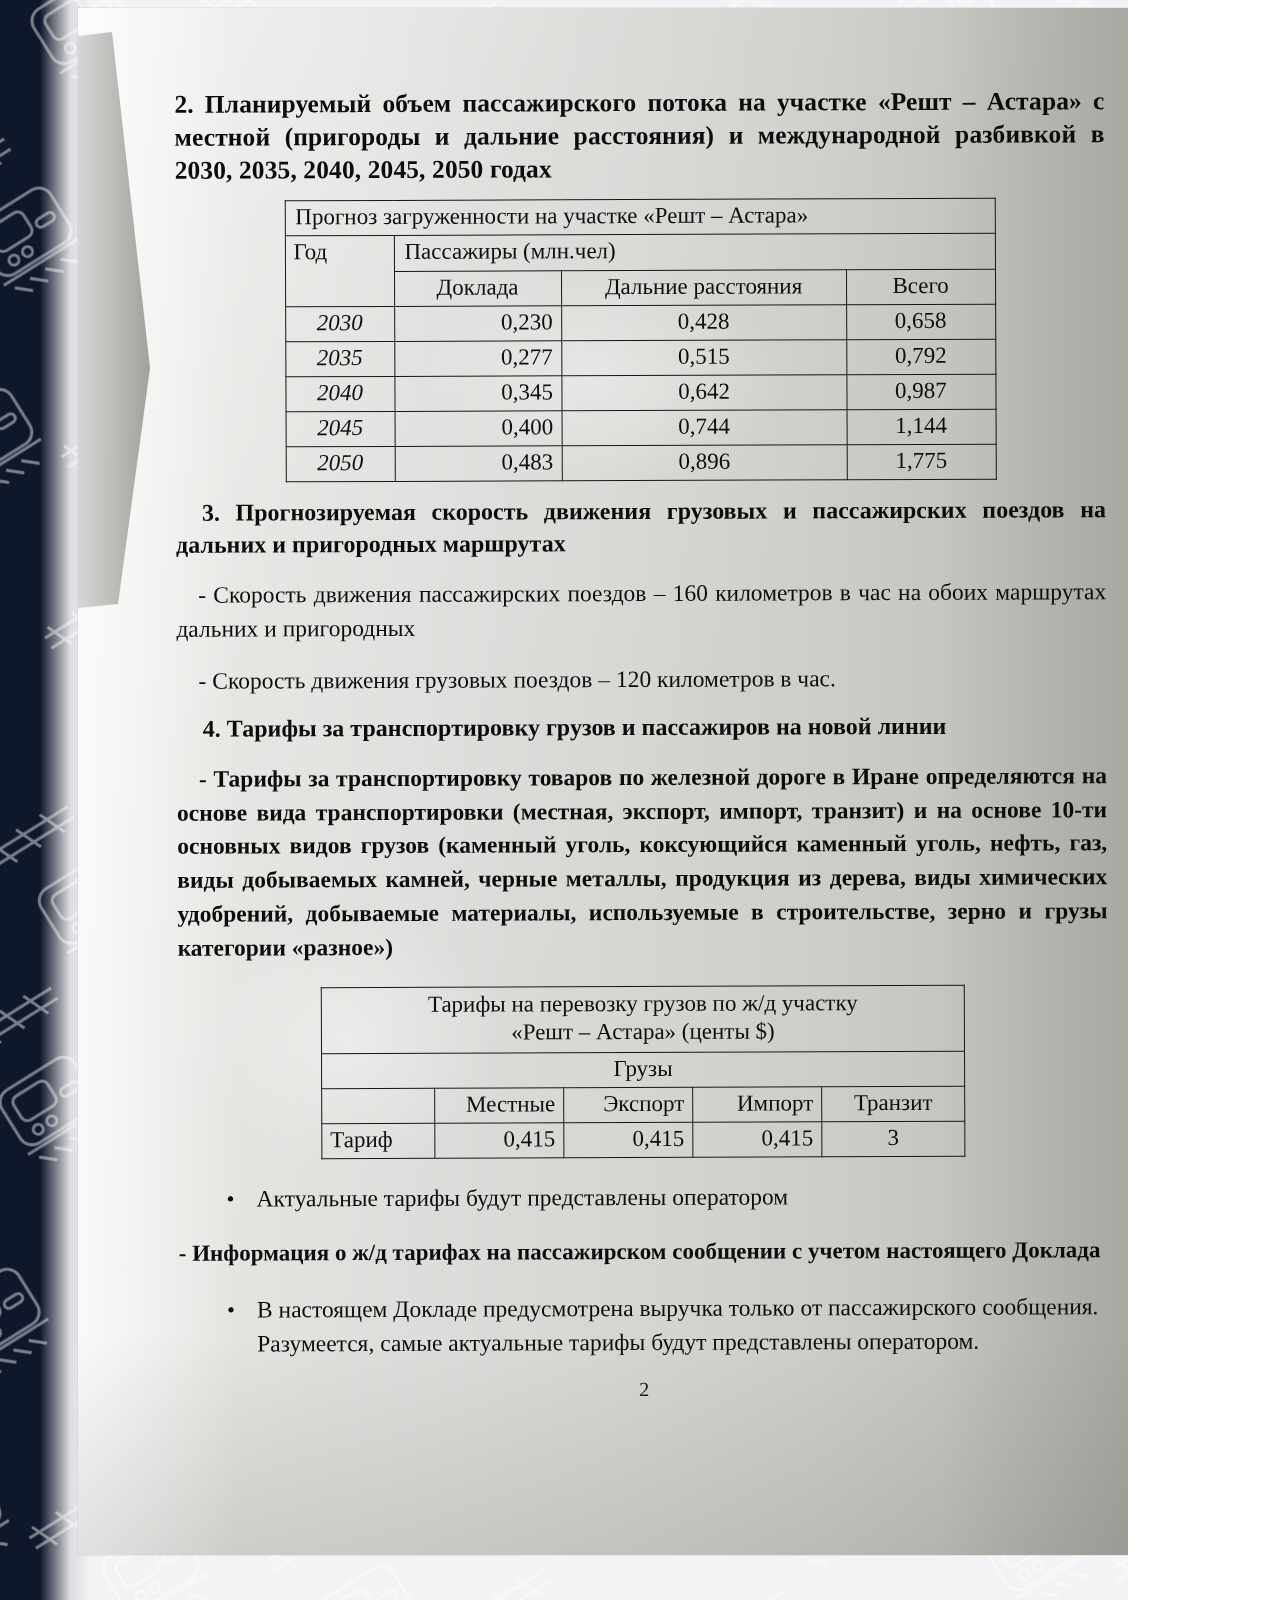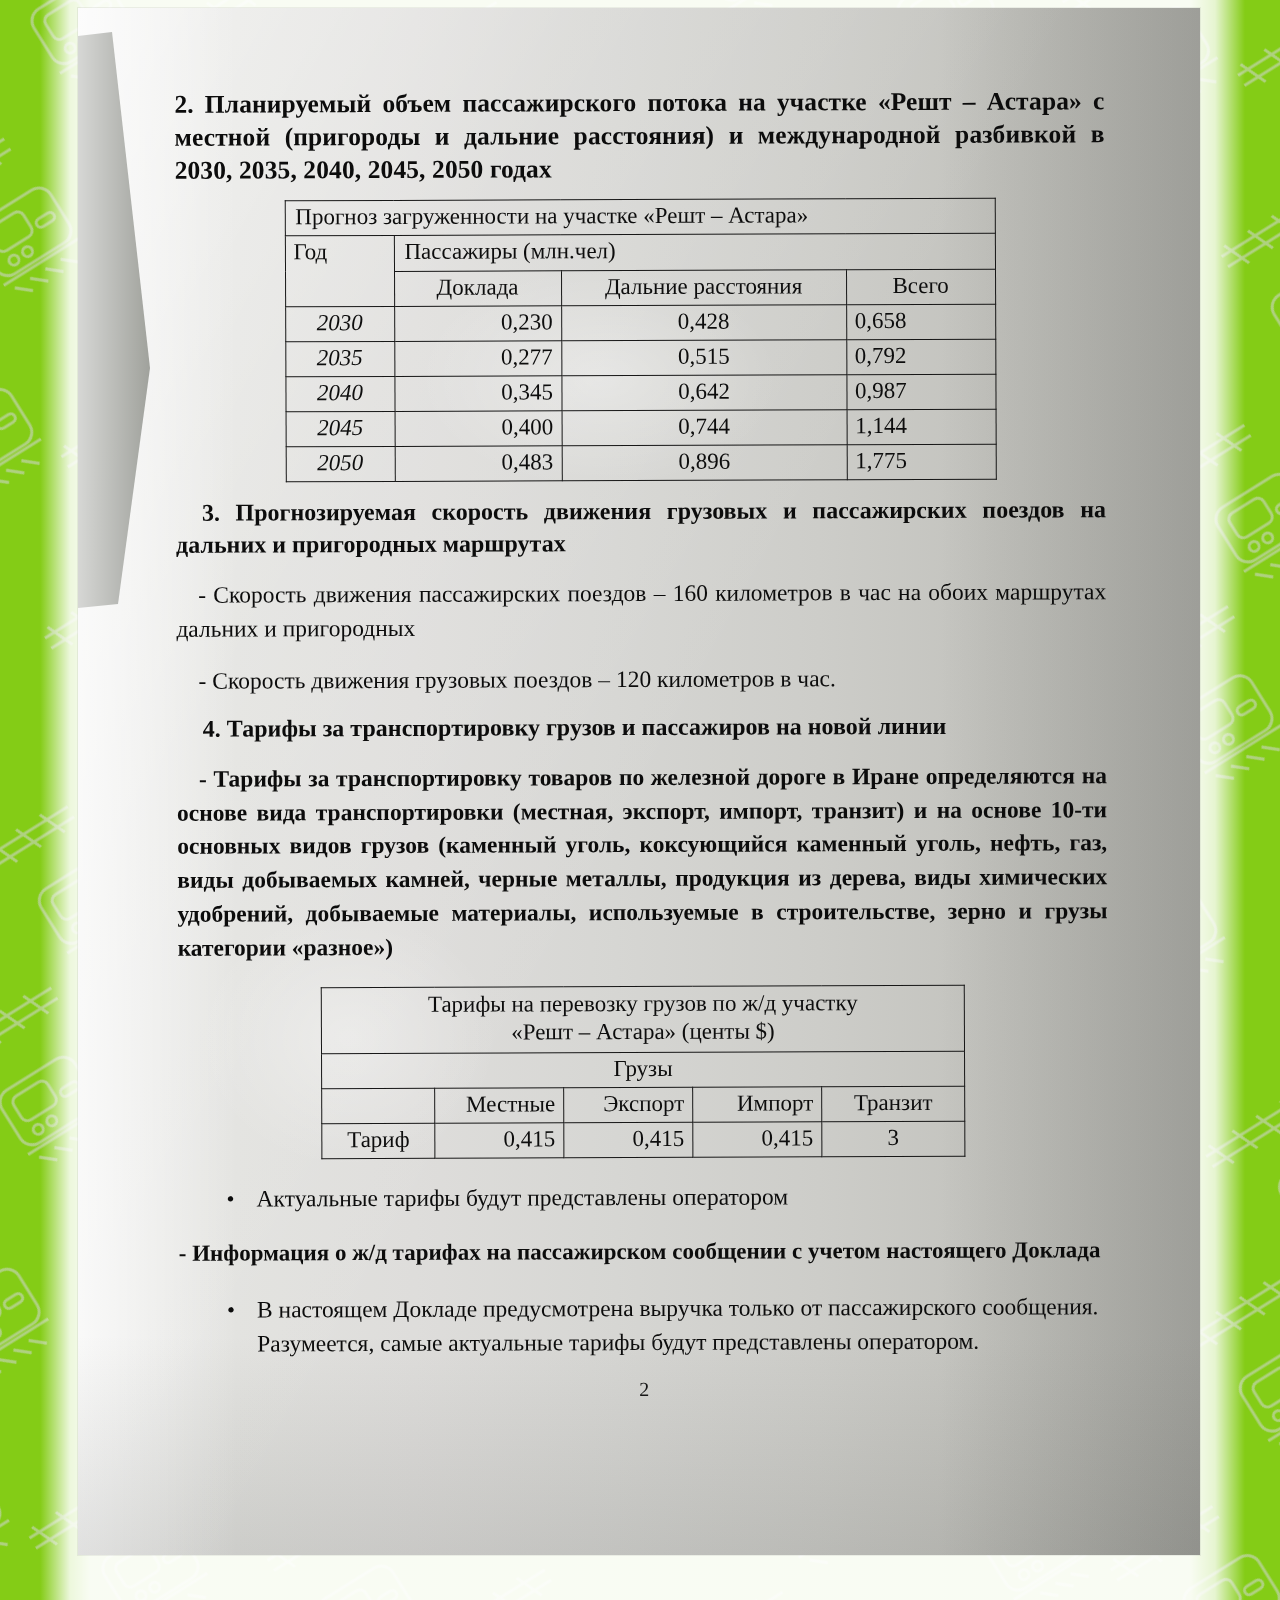--- a/index.html
+++ b/index.html
@@ -11,23 +11,23 @@
   body {
     width: 1280px;
     height: 1600px;
     overflow: hidden;
     font-family: "Liberation Serif", serif;
   }
 
   
   #canvas {
     position: relative;
-    width: 1280px;
+    width: 1128px;
     height: 1600px;
-    background: #84cc16;
+    background: #0f172a;
     overflow: hidden;
   }
 
   .wm-layer {
     position: absolute;
     inset: 0;
     opacity: 0.55;
     pointer-events: none;
   }
 
@@ -208,23 +208,23 @@
     font-weight: normal;
     line-height: 1.22;
     white-space: nowrap;
   }
   table.doc .c { text-align: center; }
   table.doc .l { text-align: left; margin-top: 14px; }
   table#tbl-forecast .hdr-span { text-align: left; padding-left: 10px; }
   table#tbl-forecast td.year { text-align: center; width: 92px; font-style: italic; }
   table#tbl-forecast td.prig { text-align: right; width: 150px; }
   table#tbl-forecast td.dal  { text-align: center; width: 268px; }
-  table#tbl-forecast td.tot  { width: 132px; }
-
-  table#tbl-tariff td.lab { text-align: center; width: 96px; }
+  table#tbl-forecast td.tot  { text-align: center; width: 132px; }
+
+  table#tbl-tariff td.lab { width: 96px; }
   table#tbl-tariff td.v   { text-align: right; width: 112px; }
   table#tbl-tariff td.v4  { text-align: center; width: 126px; }
   table#tbl-tariff td.title-cell { text-align: center; padding: 3px 10px 6px 10px; }
   table#tbl-tariff td.gruzy { text-align: center; }
 
   
   #page { transform: rotate(-0.22deg); transform-origin: 50% 0%; }
 
   .page-number {
     position: absolute;

